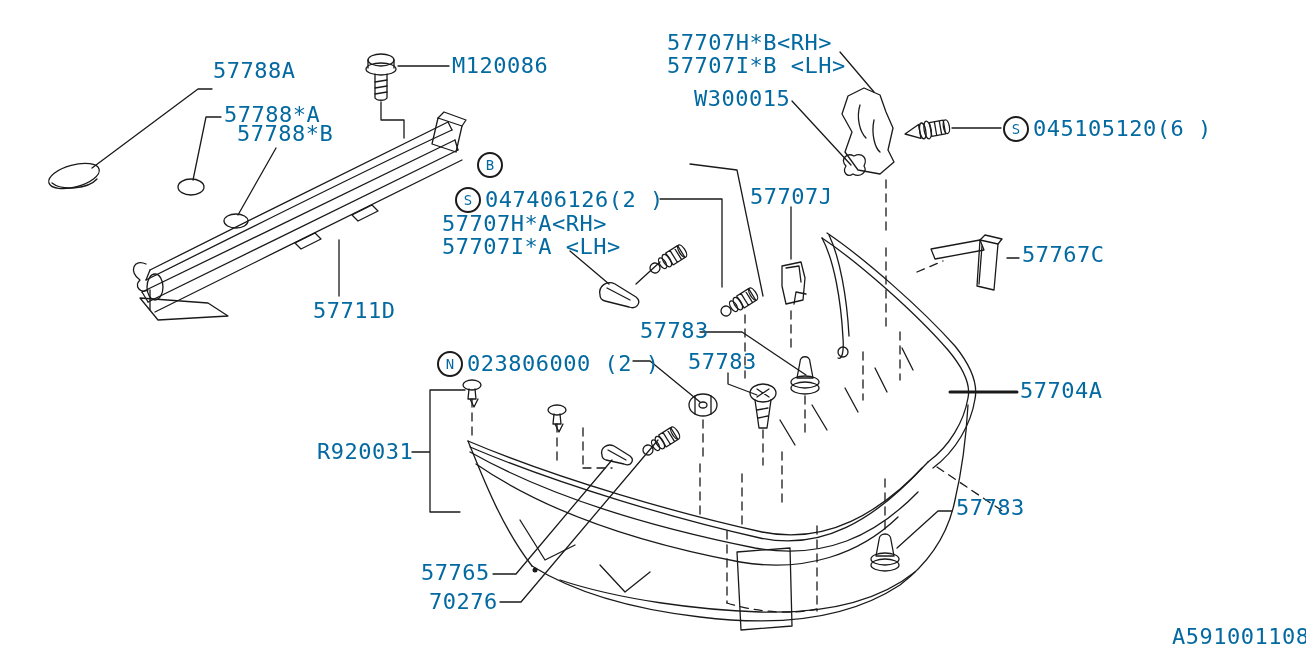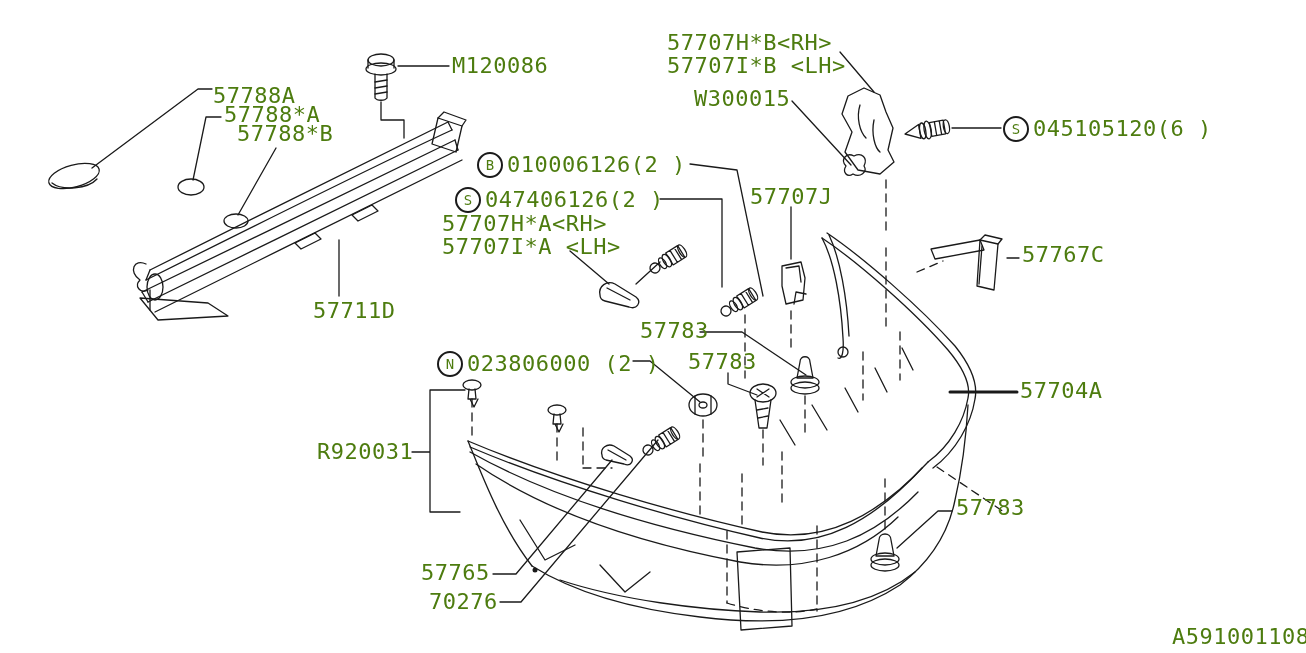--- a/index.html
+++ b/index.html
@@ -4,21 +4,21 @@
 <style>
   html,body { margin:0; padding:0; background:#ffffff; }
   .stage {
     position:relative; width:1306px; height:653px; background:#ffffff;
     font-family:"DejaVu Sans Mono","Liberation Mono",monospace;
     overflow:hidden;
   }
   svg.art { position:absolute; left:0; top:0; }
   .lbl {
     position:absolute; font-size:22px; line-height:1; letter-spacing:0.5px;
-    color:#4d7c0f; white-space:pre;
+    color:#0369a1; white-space:pre;
   }
   .pfx { display:flex; align-items:center; gap:4px; }
   .circ {
     display:inline-block; width:22px; height:22px; border:2px solid #1a1a1a;
     border-radius:50%; font-size:14px; line-height:22px; text-align:center;
     letter-spacing:0; flex:0 0 auto;
   }
   .footer-code { font-size:22px; }
 </style>
 </head>
@@ -227,37 +227,36 @@
       <path d="M700,464 L700,514 M742,474 L742,524 M782,452 L782,508"></path>
       <path d="M863,352 L863,400 M900,332 L900,380"></path>
       <path d="M583,428 L583,468 M583,468 L612,468"></path>
     </g>
 
     <g>
       <path d="M381,102 L381,120 L404,120 L404,138"></path>
     </g>
   </svg>
 
-  <div class="lbl" style="left:213px; top:85px">57788A</div>
+  <div class="lbl" style="left:213px; top:60px">57788A</div>
   <div class="lbl" style="left:224px; top:104px">57788*A</div>
   <div class="lbl" style="left:237px; top:123px">57788*B</div>
   <div class="lbl" style="left:452px; top:55px">M120086</div>
 
   <div class="lbl" style="left:667px; top:32px">57707H*B&lt;RH&gt;</div>
   <div class="lbl" style="left:667px; top:55px">57707I*B &lt;LH&gt;</div>
   <div class="lbl" style="left:694px; top:88px">W300015</div>
 
   <div class="lbl pfx" style="left:1003px; top:116px">
     <span class="circ">S</span>
     <span>045105120(6 )</span>
   </div>
 
   <div class="lbl pfx" style="left:477px; top:152px">
     <span class="circ">B</span>
-    <span>010006126(2 )</span>
   </div>
 
   <div class="lbl pfx" style="left:455px; top:187px">
     <span class="circ">S</span>
     <span>047406126(2 )</span>
   </div>
 
   <div class="lbl" style="left:442px; top:213px">57707H*A&lt;RH&gt;</div>
   <div class="lbl" style="left:442px; top:236px">57707I*A &lt;LH&gt;</div>
   <div class="lbl" style="left:750px; top:186px">57707J</div>

